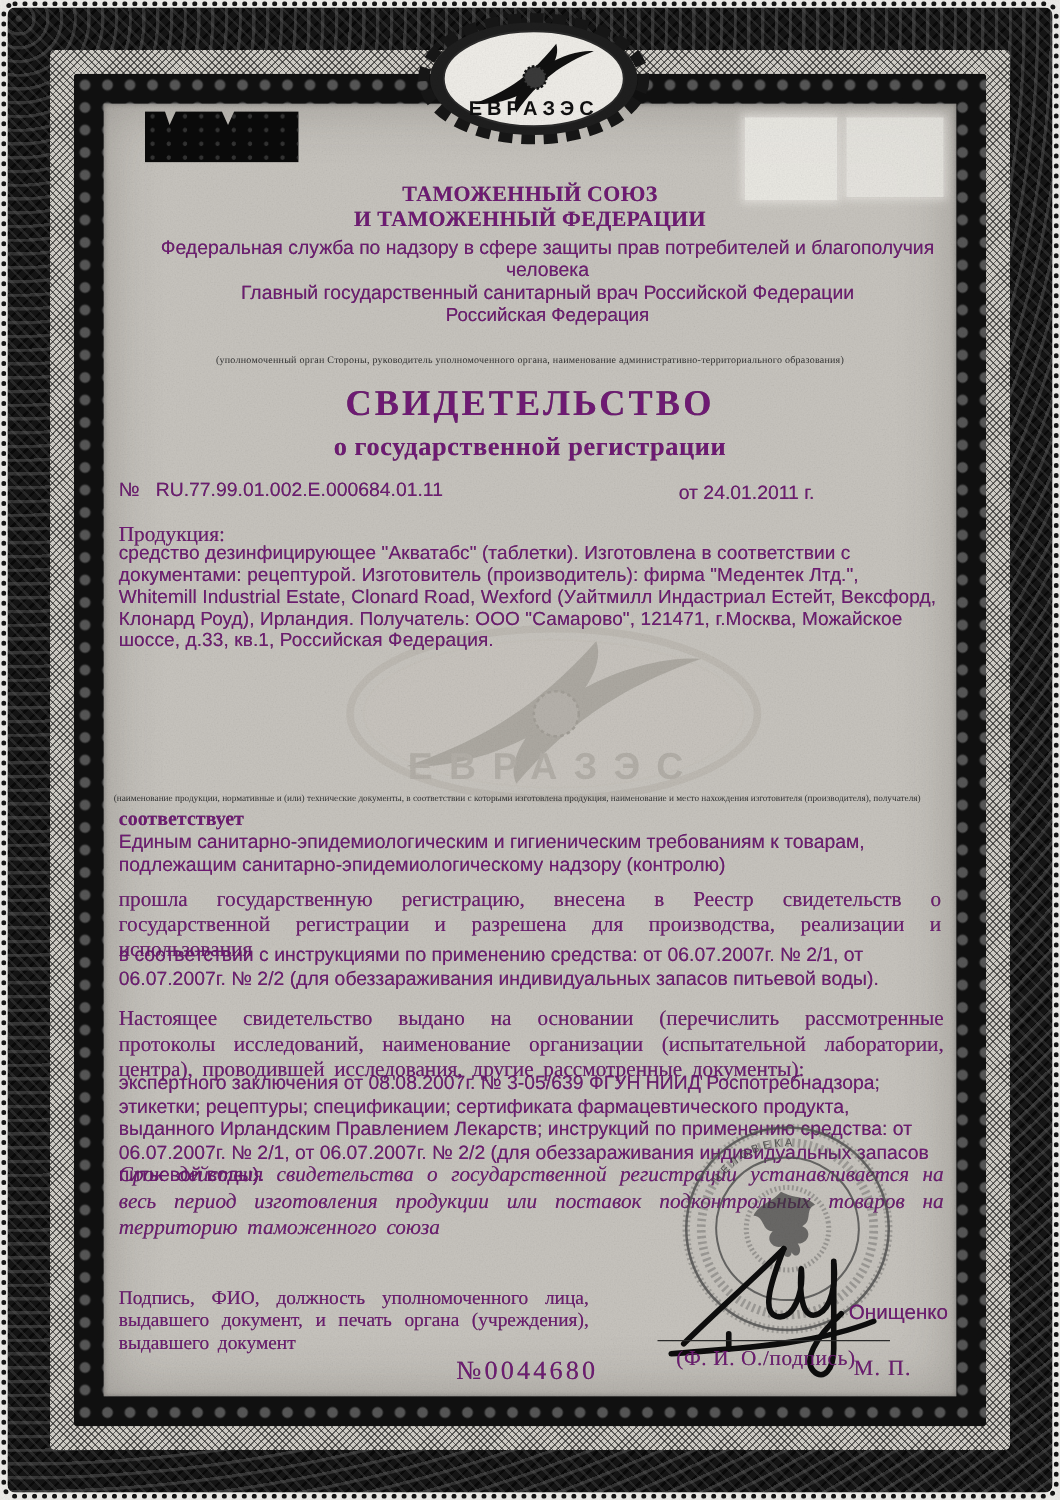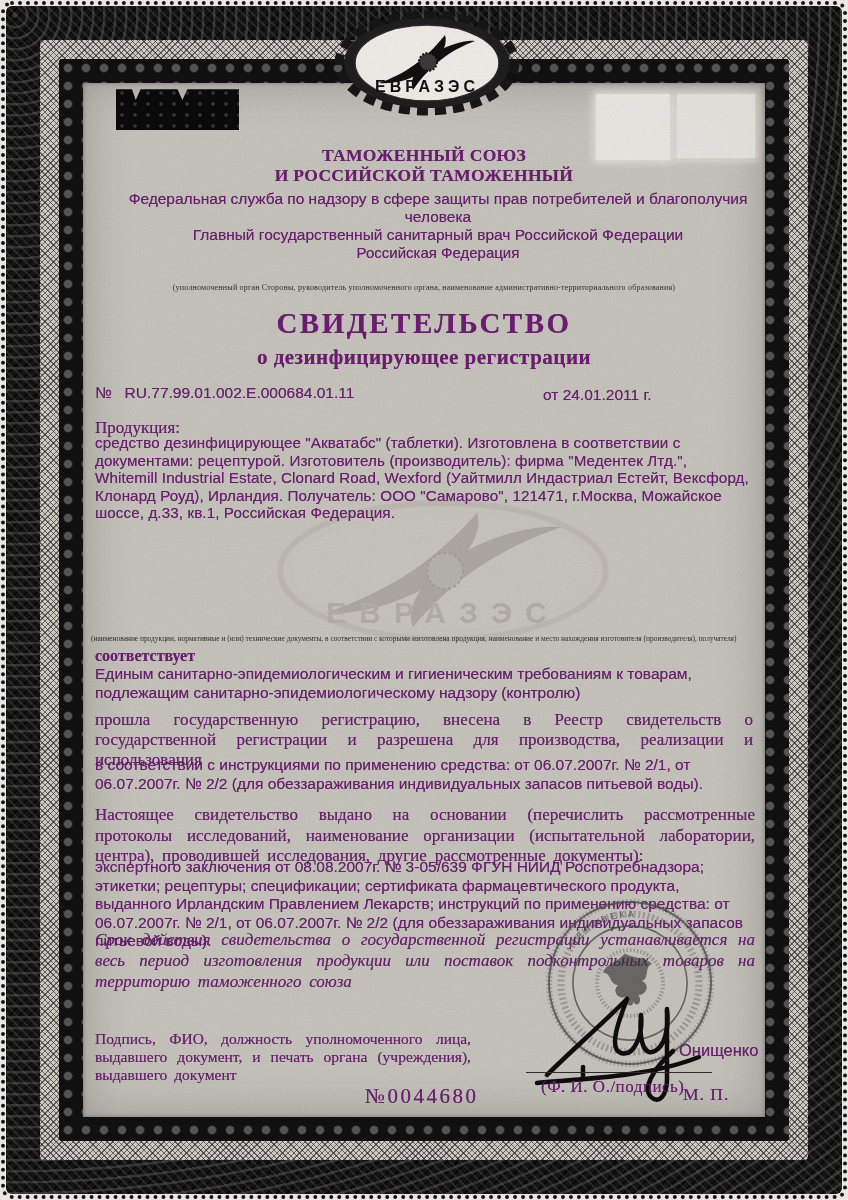--- a/index.html
+++ b/index.html
@@ -72,31 +72,31 @@
       <text x="0" y="52" text-anchor="middle" font-size="30" font-weight="bold" letter-spacing="13" fill="#b0aca5">ЕВРАЗЭС</text>
     </svg>
 
     <div class="abs redact" style="left:33px; top:4px; width:123px; height:43px;"></div>
 
     <div class="abs whiteout" style="left:513px; top:11px; width:74px; height:66px;"></div>
     <div class="abs whiteout" style="left:594px; top:11px; width:78px; height:64px; opacity:.9;"></div>
 
     <div class="abs ctr ink" style="top:62px;">
       <div class="hdr-bold">ТАМОЖЕННЫЙ СОЮЗ</div>
-      <div class="hdr-bold">И РОССИЙСКОЙ ТАМОЖЕННЫЙ</div>
+      <div class="hdr-bold">И ТАМОЖЕННЫЙ ФЕДЕРАЦИИ</div>
       <div class="hdr-sans sans" style="margin-top:5px;">Федеральная служба по надзору в сфере защиты прав потребителей и благополучия человека</div>
       <div class="hdr-sans sans">Главный государственный санитарный врач Российской Федерации</div>
       <div class="hdr-sans sans" style="font-size:15px;">Российская Федерация</div>
     </div>
 
     <div class="abs ctr micro" style="top:200px;">(уполномоченный орган Стороны, руководитель уполномоченного органа, наименование административно-территориального образования)</div>
 
     <div class="abs ctr ink" style="top:224px;">
       <div class="title-main">СВИДЕТЕЛЬСТВО</div>
-      <div class="title-sub">о дезинфицирующее регистрации</div>
+      <div class="title-sub">о государственной регистрации</div>
     </div>
 
     <div class="abs sans ink" style="left:12px; top:301px; right:12px; font-size:15.5px;">
       <span>№</span>&nbsp;&nbsp;
       <span>RU.77.99.01.002.Е.000684.01.11</span>
       <span class="abs" style="left:448px; top:2px;">от 24.01.2011 г.</span>
     </div>
 
     <div class="abs ink" style="left:12px; top:335px; font-size:17px;">Продукция:</div>
     <div class="abs body-sans ink" style="left:12px; top:351px; width:658px; letter-spacing:.1px;">средство дезинфицирующее "Акватабс" (таблетки). Изготовлена в соответствии с документами: рецептурой. Изготовитель (производитель): фирма "Медентек Лтд.", Whitemill Industrial Estate, Clonard Road, Wexford (Уайтмилл Индастриал Естейт, Вексфорд, Клонард Роуд), Ирландия. Получатель: ООО "Самарово", 121471, г.Москва, Можайское шоссе, д.33, кв.1, Российская Федерация.</div>

